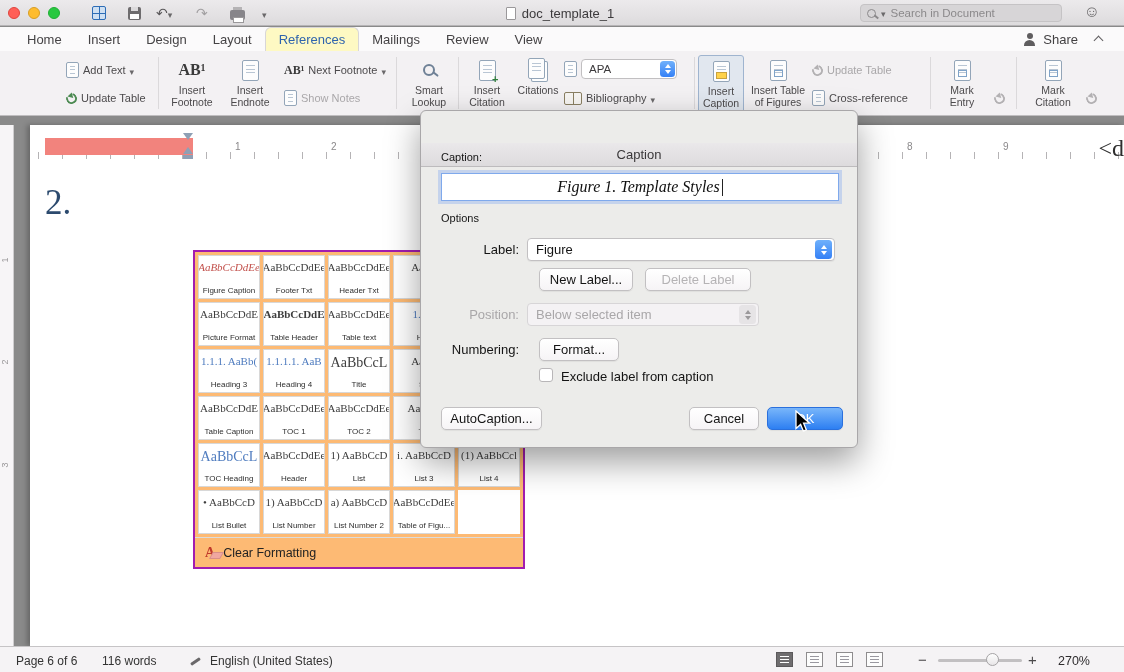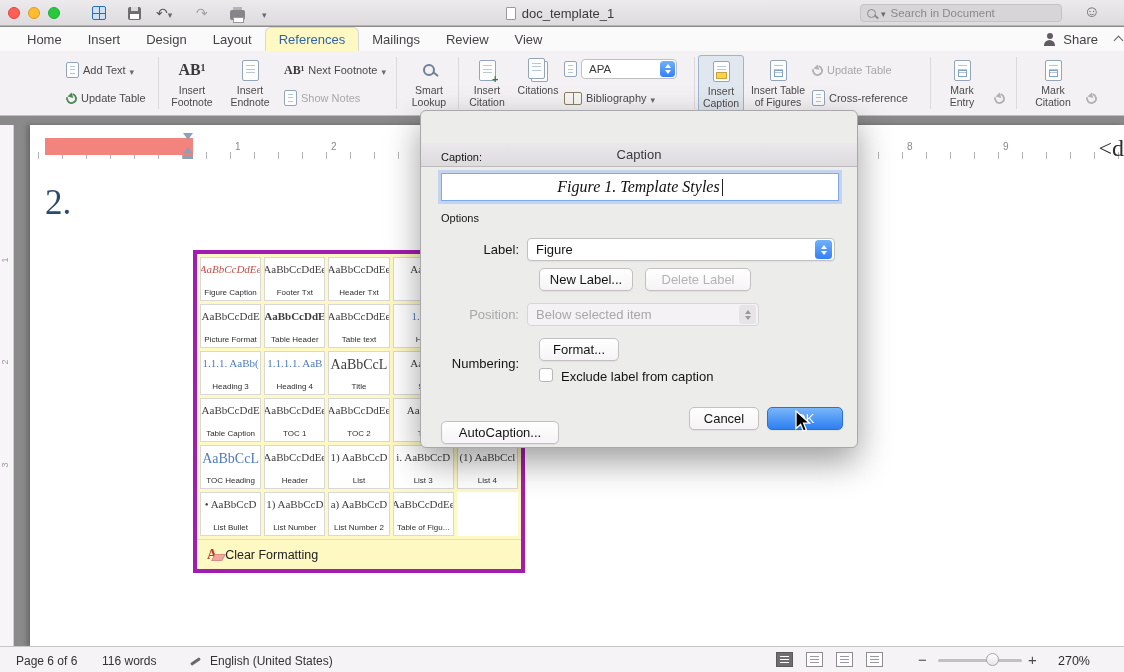--- a/index.html
+++ b/index.html
@@ -30,21 +30,21 @@
 .search{position:absolute;right:62px;top:4px;width:202px;height:18px;background:#d7d5d7;border:1px solid #c5c3c5;border-radius:4px;display:flex;align-items:center;gap:5px;padding:0 6px;color:#8b898b;font-size:11.5px;}
 .ic-lens{width:9px;height:9px;border:1.5px solid #8b898b;border-radius:50%;position:relative;flex:none;}
 .ic-lens::after{content:"";position:absolute;width:5px;height:1.5px;background:#8b898b;right:-4px;bottom:-1px;transform:rotate(40deg);}
 .smiley{position:absolute;right:24px;top:3px;}
 .smiley::before{content:"☺";font-size:16px;color:#6a686a;}
 
 
 .tabrow{position:absolute;top:27px;left:0;right:0;height:24px;background:#fbfafb;display:flex;align-items:stretch;padding-left:14px;z-index:4;}
 .tab{display:flex;align-items:center;padding:0 13px;font-size:13px;color:#454345;}
 .tab.active{background:#fef9c3;color:#2f64ad;border:1px solid #d8d6d8;border-bottom:none;border-radius:6px 6px 0 0;}
-.sharegrp{margin-left:auto;display:flex;align-items:center;gap:7px;padding-right:2px;color:#434143;font-size:13px;}
+.sharegrp{margin-left:auto;display:flex;align-items:center;gap:7px;padding-right:22px;color:#434143;font-size:13px;}
 .ic-person{width:13px;height:13px;position:relative;}
 .ic-person::before{content:"";position:absolute;left:4px;top:0;width:6px;height:6px;border-radius:50%;background:#5f5d5f;}
 .ic-person::after{content:"";position:absolute;left:1px;bottom:0;width:11px;height:6px;border-radius:6px 6px 0 0;background:#5f5d5f;}
 .ic-chevup{width:7px;height:7px;border-left:1.5px solid #5f5d5f;border-top:1.5px solid #5f5d5f;transform:rotate(45deg);margin-top:3px;margin-left:10px;}
 
 
 .ribbon{position:absolute;top:51px;left:0;right:0;height:65px;background:#f3f1f3;border-bottom:1px solid #bfbdbf;z-index:3;}
 .rsep{position:absolute;top:6px;height:52px;width:1px;background:#dbd9db;}
 .rbig{position:absolute;top:4px;height:58px;display:flex;flex-direction:column;align-items:center;gap:2px;border-radius:3px;padding-top:2px;}
 .rbig.sel{background:#e1e7ef;border:1px solid #9fb4cf;}
@@ -90,21 +90,21 @@
 .hticks{position:absolute;left:8px;right:0;top:27px;height:7px;background:repeating-linear-gradient(90deg,#b5b3b5 0 1px,transparent 1px 24px);}
 .hnum{position:absolute;top:16px;font-size:10px;color:#8a888a;}
 .redblock{position:absolute;left:15px;top:13px;width:148px;height:17px;background:#f2837d;}
 .ind-top{position:absolute;left:153px;top:8px;width:0;height:0;border-left:5px solid transparent;border-right:5px solid transparent;border-top:7px solid #8fa0b5;}
 .ind-bot{position:absolute;left:153px;top:22px;width:0;height:0;border-left:5px solid transparent;border-right:5px solid transparent;border-bottom:7px solid #8fa0b5;}
 .ind-sq{position:absolute;left:153px;top:30px;width:10px;height:4px;background:#8fa0b5;}
 .edge-text{position:absolute;right:0;top:10px;font-family:"Liberation Serif",serif;font-size:24px;color:#2e2e2e;}
 .heading{position:absolute;left:15px;top:58px;font-family:"Liberation Serif",serif;font-size:35px;color:#2c4a6e;display:flex;gap:26px;}
 
 
-.gallery{position:absolute;left:163px;top:125px;width:332px;border:4px solid #a21caf;background:#fef9c3;}
+.gallery{position:absolute;left:163px;top:125px;width:332px;border:2px solid #a21caf;background:#fdba74;}
 .ggrid{display:grid;grid-template-columns:repeat(5,1fr);gap:3px;padding:3px;}
 .gcell{height:44px;border:1px solid #d8d8d8;display:flex;flex-direction:column;align-items:center;justify-content:space-between;padding:5px 1px 3px;background:#fff;overflow:hidden;}
 .gcell.empty{border:none;}
 .gs{font-family:"Liberation Serif",serif;font-size:11px;color:#3d3d3d;white-space:nowrap;}
 .gn{font-size:8px;color:#2e2e2e;white-space:nowrap;}
 .gs.red{color:#c2504b;font-style:italic;}
 .gs.bold{font-weight:bold;}
 .gs.blue{color:#4f7cbf;}
 .gs.lg{font-size:14px;}
 .gs.bluelg{color:#4f7cbf;font-size:14px;}
@@ -525,27 +525,27 @@
 
     <span class="drl dis" style="top:196px">Position:</span>
     <div class="dselect dis" style="left:106px;top:192px;width:232px">
       <span>Below selected item</span>
       <span class="stepper grayst">
           <i class="up"></i>
           <i class="dn"></i>
         </span>
     </div>
 
-    <span class="drl" style="top:245px">Numbering:</span>
+    <span class="drl" style="top:231px">Numbering:</span>
     <div class="btn" style="left:118px;top:227px;width:80px">Format...</div>
 
     <span class="dcheck" style="left:118px;top:257px"></span>
     <span class="dchecklabel" style="left:140px;top:258px">Exclude label from caption</span>
 
-    <div class="btn" style="left:20px;top:310px;width:118px">AutoCaption...</div>
+    <div class="btn" style="left:20px;top:296px;width:101px">AutoCaption...</div>
     <div class="btn" style="left:268px;top:296px;width:70px">Cancel</div>
     <div class="btn primary" style="left:346px;top:296px;width:76px">OK</div>
   </div>
 
   <svg class="cursor" width="17" height="24" viewBox="0 0 17 24">
     <path d="M2 1 L2 18.5 L6.6 14.4 L9.4 21.2 L12.4 19.9 L9.6 13.2 L15.6 13.2 Z" fill="#000" stroke="#fff" stroke-width="1.3"></path>
   </svg>
 
 </div>
 

